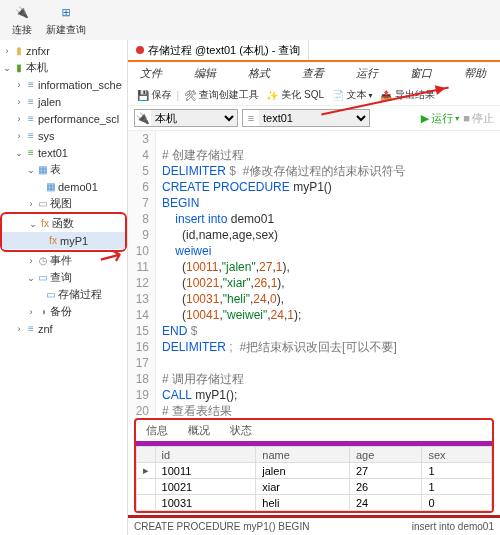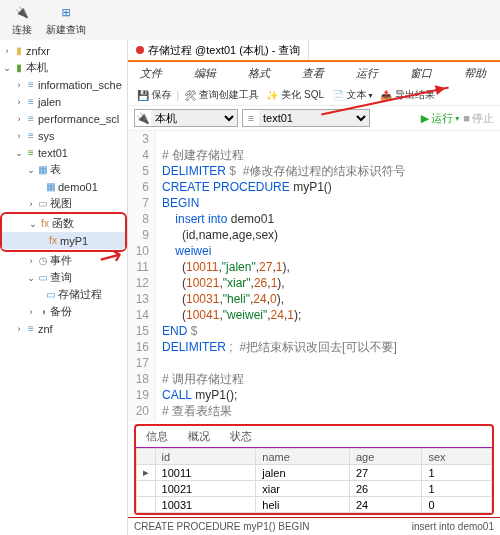--- a/index.html
+++ b/index.html
@@ -32,28 +32,28 @@
   .stopbtn { color: #aaa; display: flex; align-items: center; gap: 2px; font-size: 11px; }
   .editor { flex: 1; display: flex; overflow: hidden; font-family: Consolas, monospace; font-size: 12px; line-height: 16px; position: relative; }
   .gutter { width: 28px; text-align: right; padding-right: 6px; color: #999; background: #fafafa; border-right: 1px solid #eee; }
   .code { flex: 1; padding-left: 6px; white-space: pre; color: #333; }
   .kw { color: #0a5bd6; font-weight: 500; }
   .cm { color: #777; }
   .str { color: #0a7a28; }
   .op { color: #888; }
   .num { color: #c65012; }
   .results { border: 2px solid #d22; border-radius: 4px; margin: 2px 6px; }
-  .rtabs { display: flex; font-size: 11px; border-bottom: 1px solid #a21caf; }
+  .rtabs { display: flex; font-size: 11px; border-bottom: 5px solid #a21caf; }
   .rtab { padding: 3px 10px; cursor: pointer; color: #555; }
   .rtab.active { background: #fff; border: 1px solid #ccc; border-bottom: 1px solid #fff; margin-bottom: -1px; }
   table { border-collapse: collapse; width: 100%; font-size: 11px; }
   th, td { border: 1px solid #ddd; padding: 1px 6px; text-align: left; height: 16px; }
   th { background: #f3f3f3; font-weight: normal; color: #555; }
   .rowmark { width: 14px; text-align: center; color: #555; }
-  .status { border-top: 1px solid #b91c1c; padding: 3px 6px; font-size: 10px; color: #555; display: flex; justify-content: space-between; }
+  .status { border-top: 3px solid #b91c1c; padding: 3px 6px; font-size: 10px; color: #555; display: flex; justify-content: space-between; }
   .arrow1 { position: absolute; left: 98px; top: 240px; color: #d22; font-size: 28px; transform: rotate(-60deg); pointer-events: none; }
   .arrow2 { position: absolute; left: 320px; top: 100px; width: 130px; height: 2px; background: #d22; transform: rotate(-12deg); pointer-events: none; }
   .arrow2::after { content: ""; position: absolute; right: -2px; top: -4px; border: 5px solid transparent; border-left: 10px solid #d22; }
 </style>
 </head>
 <body>
 
 <div class="topbar">
   <div class="topbtn">
     <div class="ic">🔌</div>

